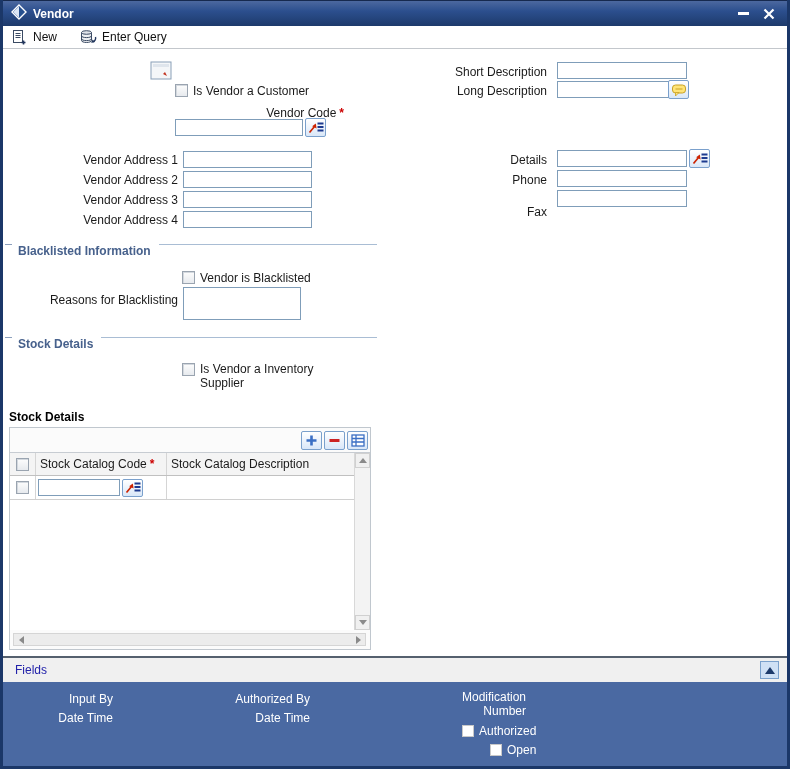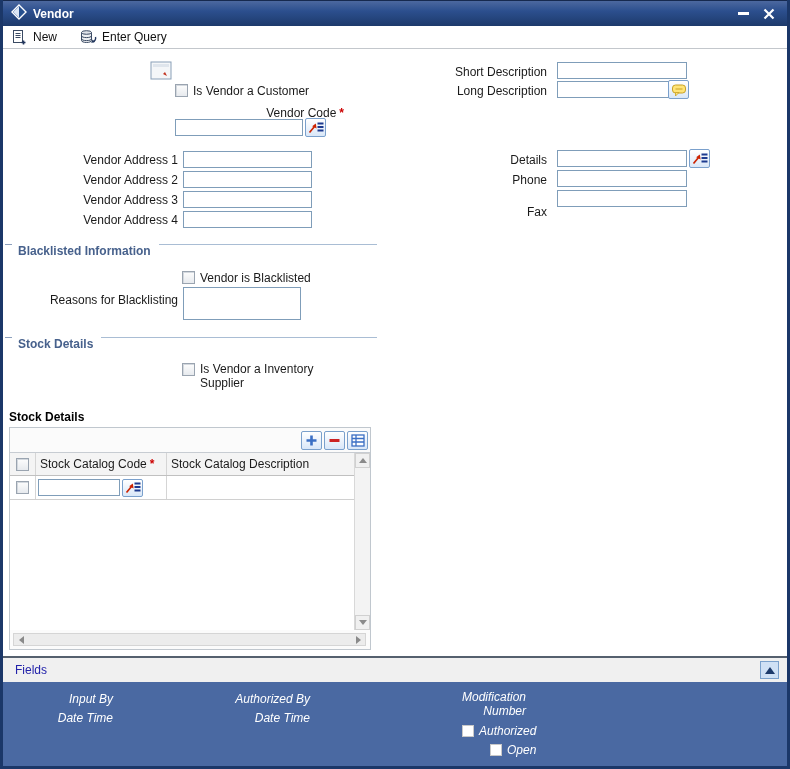--- a/index.html
+++ b/index.html
@@ -86,21 +86,21 @@
     flex:0 0 26px; background:#f0f0f0; border-top:2px solid #55606e;
     display:flex; align-items:center; padding:0 8px 0 12px;
   }
   .fields-link{ color:#2222aa; cursor:pointer; }
   .fields-up-btn{
     margin-left:auto; width:19px; height:18px; border:1px solid #7aa0cc;
     background:#cfe0f5; display:flex; align-items:center; justify-content:center; cursor:pointer;
   }
   .fields-up-btn .tri{ width:0;height:0;border-left:5px solid transparent;border-right:5px solid transparent;border-bottom:7px solid #1d3a6b; }
   
-  .footer{ flex:0 0 84px; background:#4a69a2; position:relative; color:#fff;font-style:italic; }
+  .footer{ flex:0 0 84px; background:#4a69a2; position:relative; color:#fff; }
   .footer .lblw{ color:#fff; position:absolute; line-height:14px; }
   .cb-white{ width:12px; height:12px; background:#fff; border:1px solid #c8c8c8; display:inline-block; cursor:pointer; }
   .f-check{ position:absolute; display:flex; align-items:center; gap:5px; color:#fff;justify-content:center; }
 </style>
 </head>
 <body>
 
 <div class="window">
 
   <div class="titlebar">

